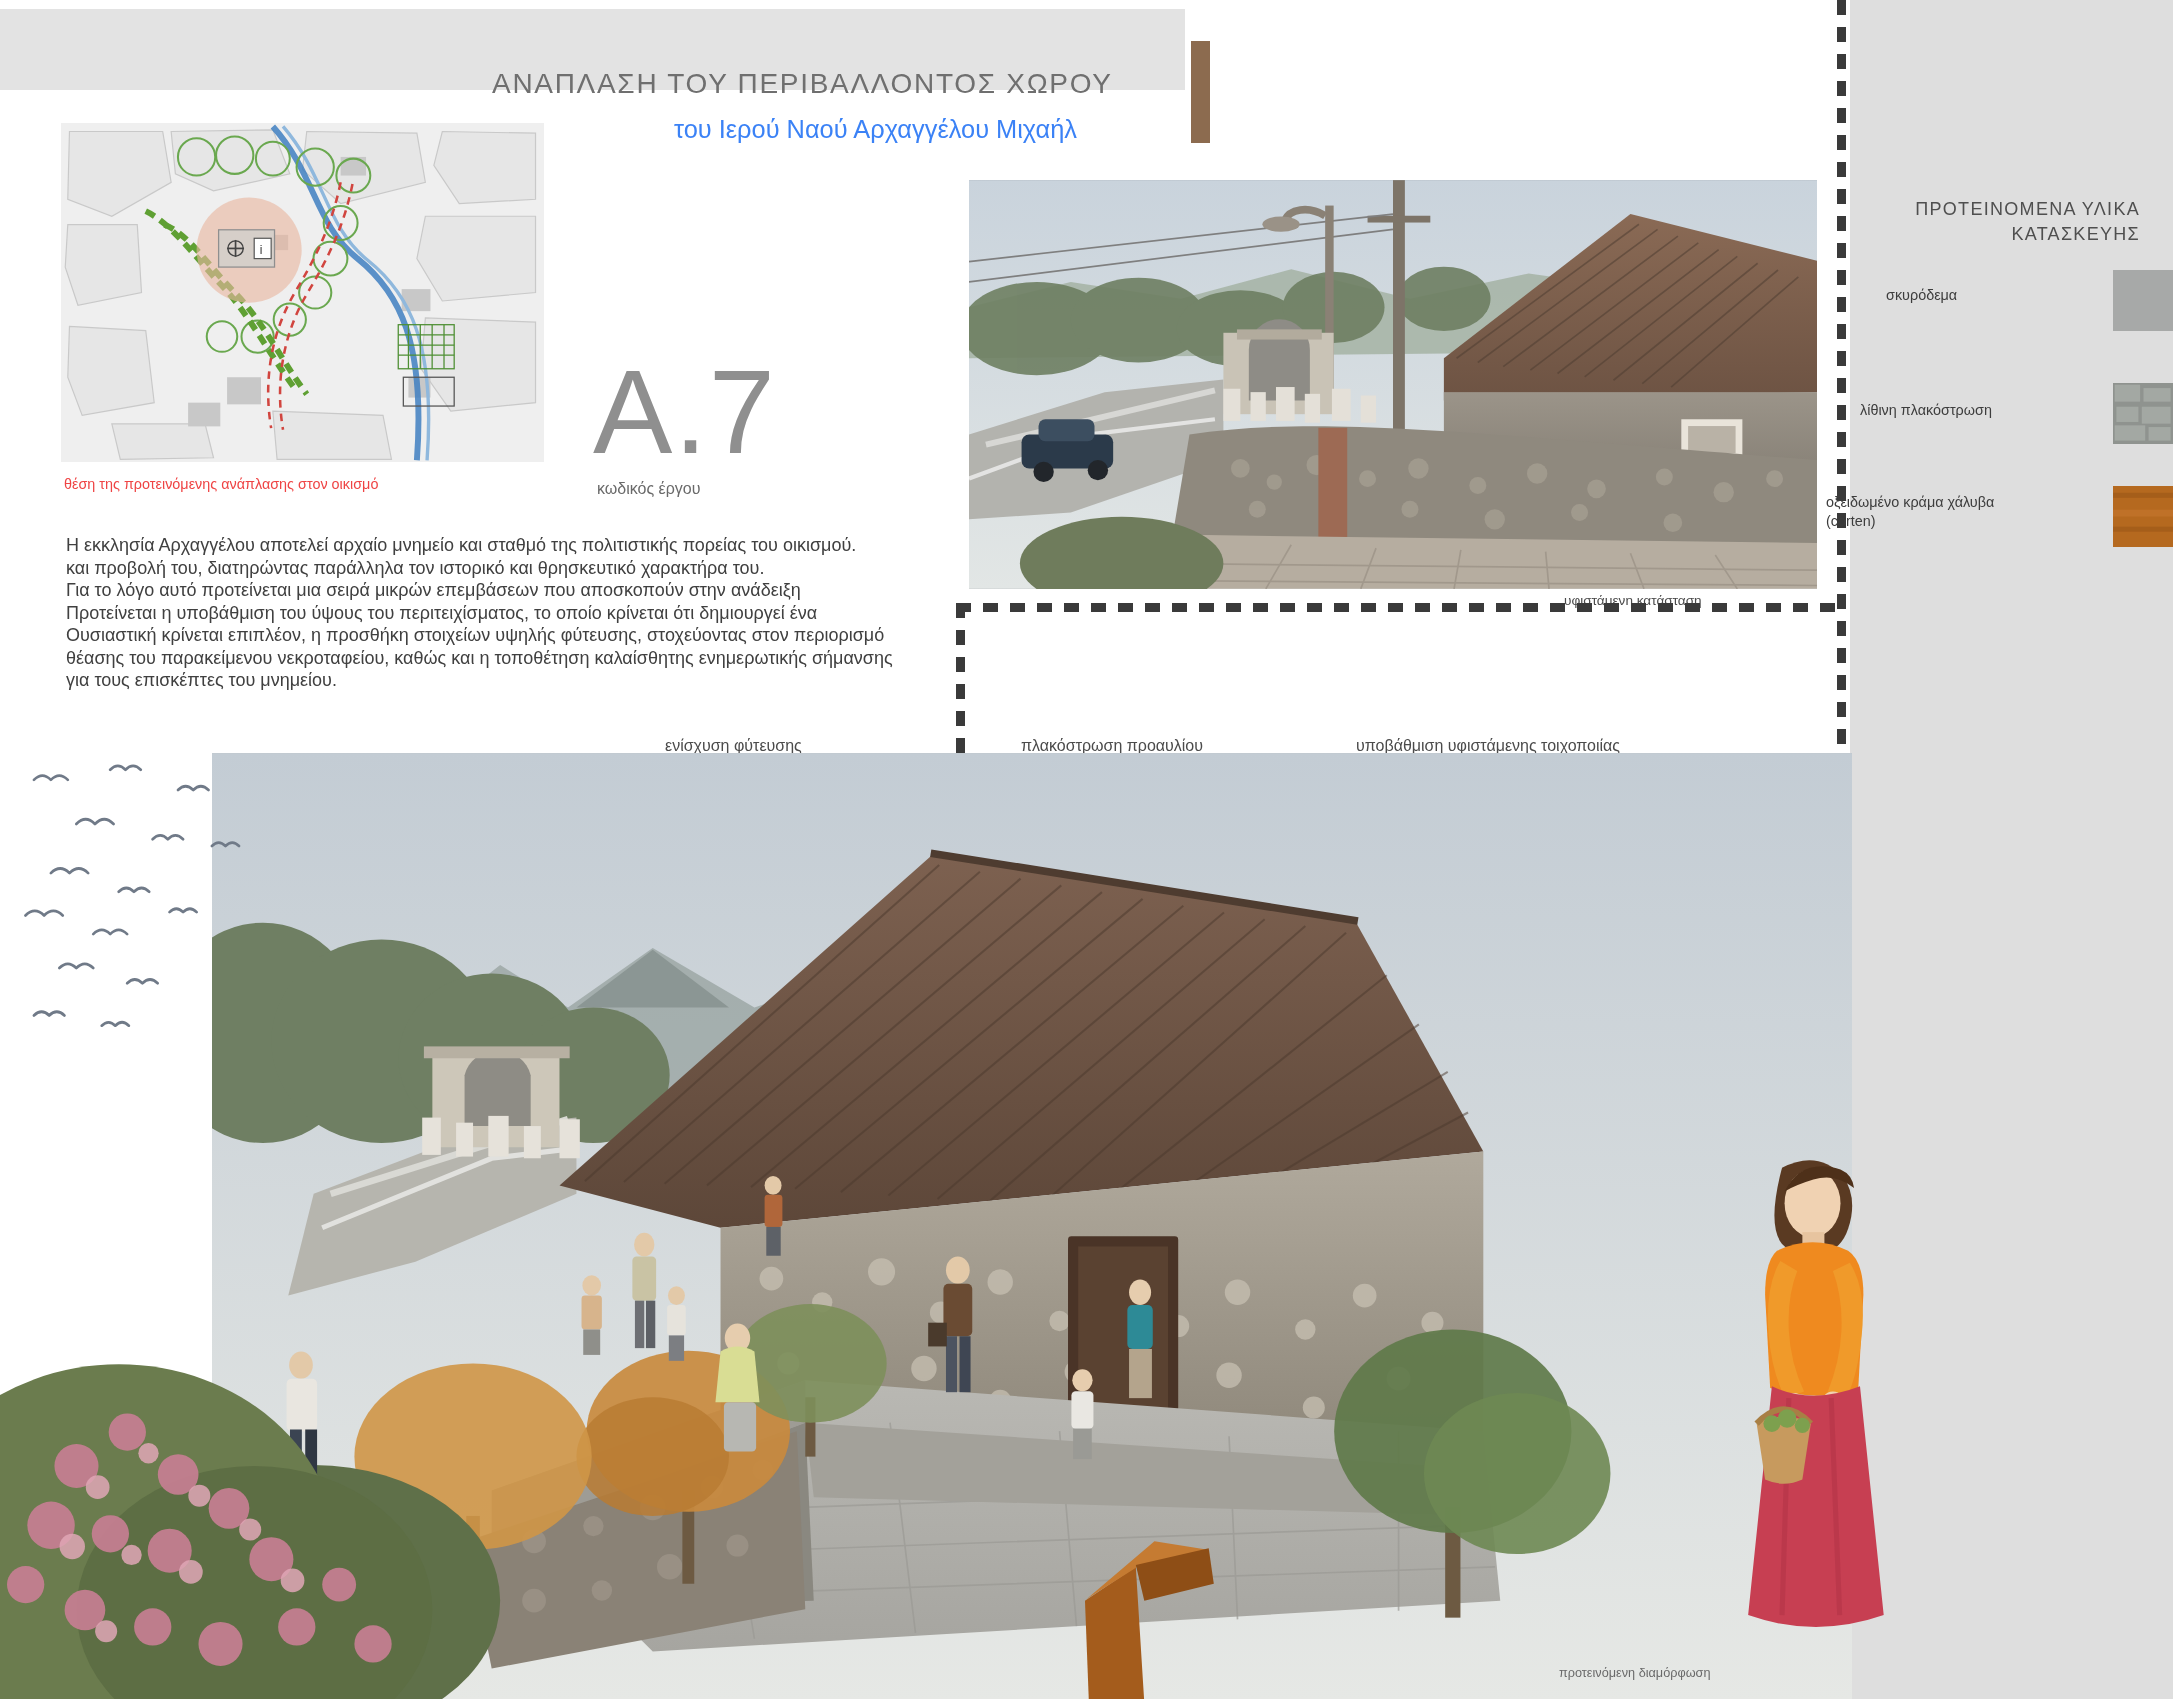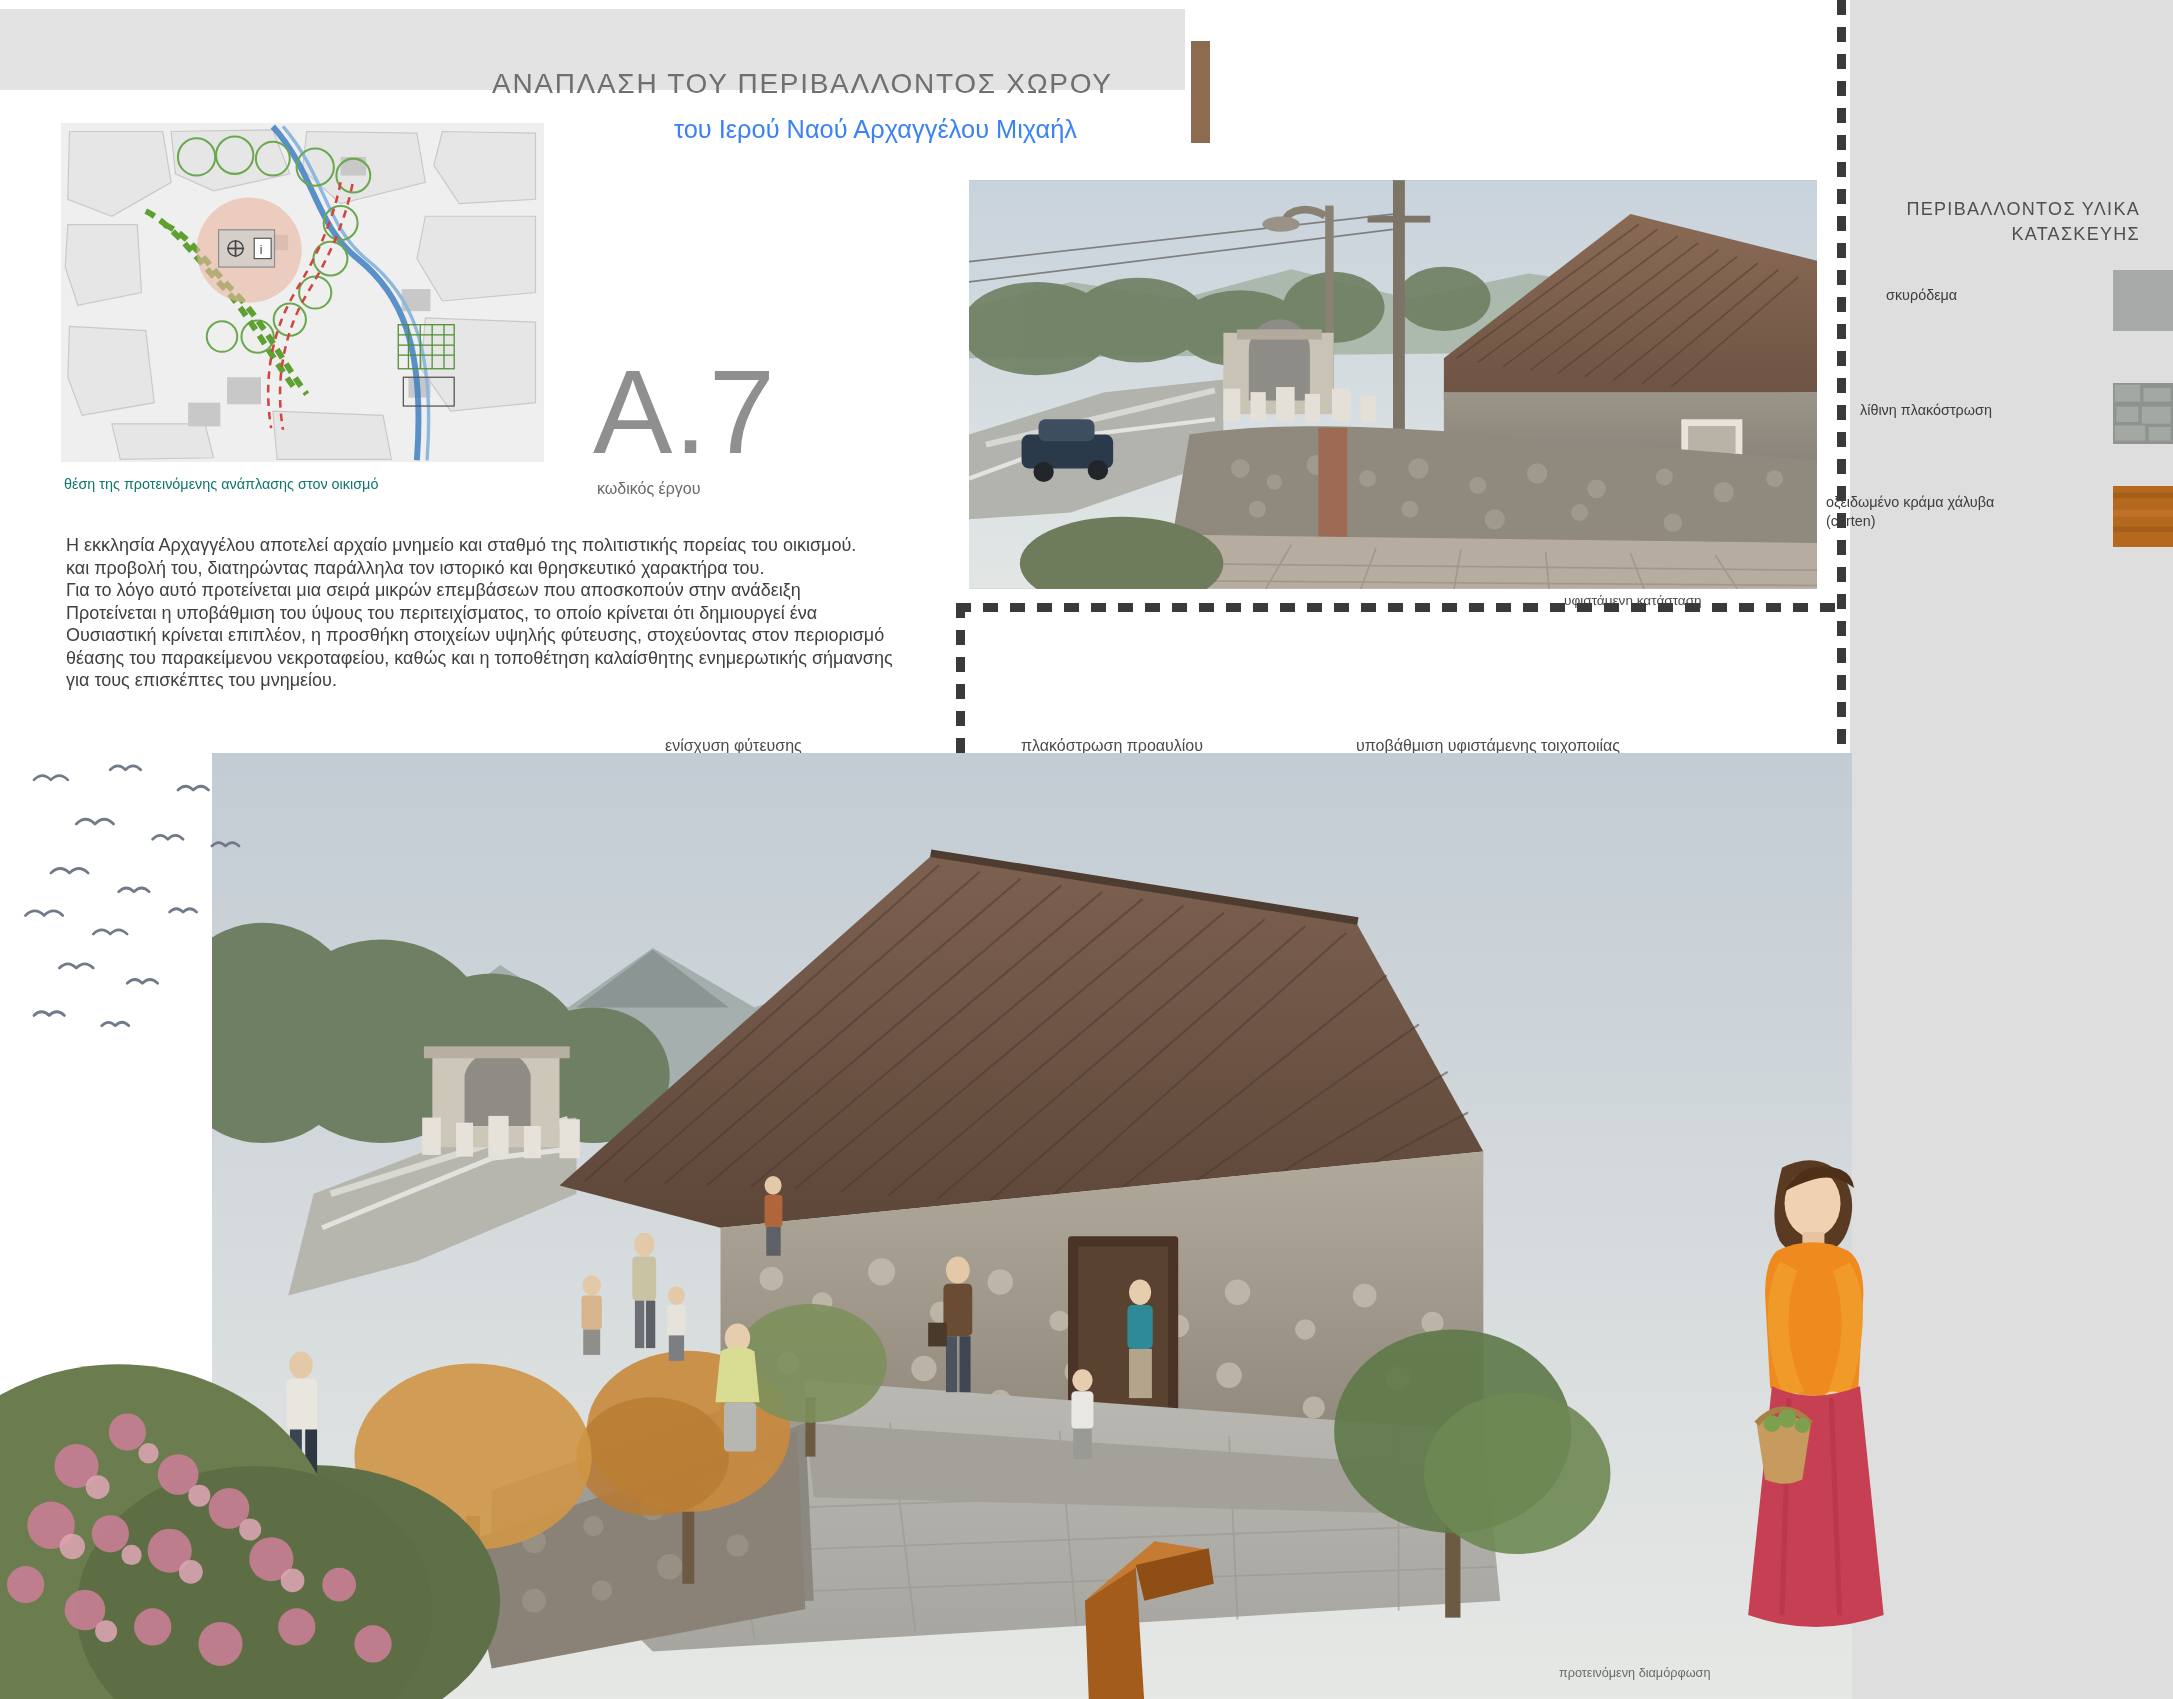--- a/index.html
+++ b/index.html
@@ -50,21 +50,21 @@
     left: 61px; top: 123px;
     width: 483px; height: 339px;
     background: #efefef;
     overflow: hidden;
   }
   .sp-svg { position: absolute; left: 0; top: 0; }
   .siteplan-caption {
     position: absolute;
     left: 64px; top: 476px;
     font-size: 14.4px;
-    color: #0f766e;
+    color: #ef4444;
   }
 
   
   .code-big {
     position: absolute;
     left: 593px; top: 352px;
     font-size: 119px;
     color: #8f8f8f;
     line-height: 1;
     letter-spacing: 1.7px;
@@ -389,21 +389,21 @@
   </svg>
 </div>
 <div class="photo-existing-caption">υφιστάμενη κατάσταση</div>
 
 <div class="dash-h" style="left:956px; top:603px; width:890px;"></div>
 <div class="dash-v" style="left:956px; top:603px; height:585px;"></div>
 <div class="dash-v" style="left:1837px; top:0px; height:1188px;"></div>
 
 <div class="mat-panel"></div>
 <div class="mat-title">
-  <div>ΠΕΡΙΒΑΛΛΟΝΤΟΣ ΥΛΙΚΑ</div>
+  <div>ΠΡΟΤΕΙΝΟΜΕΝΑ ΥΛΙΚΑ</div>
   <div>ΚΑΤΑΣΚΕΥΗΣ</div>
 </div>
 
 <div class="mat-label" style="left:1886px; top:286px; width:212px;">σκυρόδεμα</div>
 <div class="mat-swatch" style="left:2113px; top:270px; background:#a7a9a8;"></div>
 
 <div class="mat-label" style="left:1860px; top:401px; width:237px;">λίθινη πλακόστρωση</div>
 <div class="mat-swatch" style="left:2113px; top:383px; background:#8f938f;">
   <svg width="61" height="61" viewBox="0 0 72 72">
     <rect width="72" height="72" fill="#8f938f"></rect>

